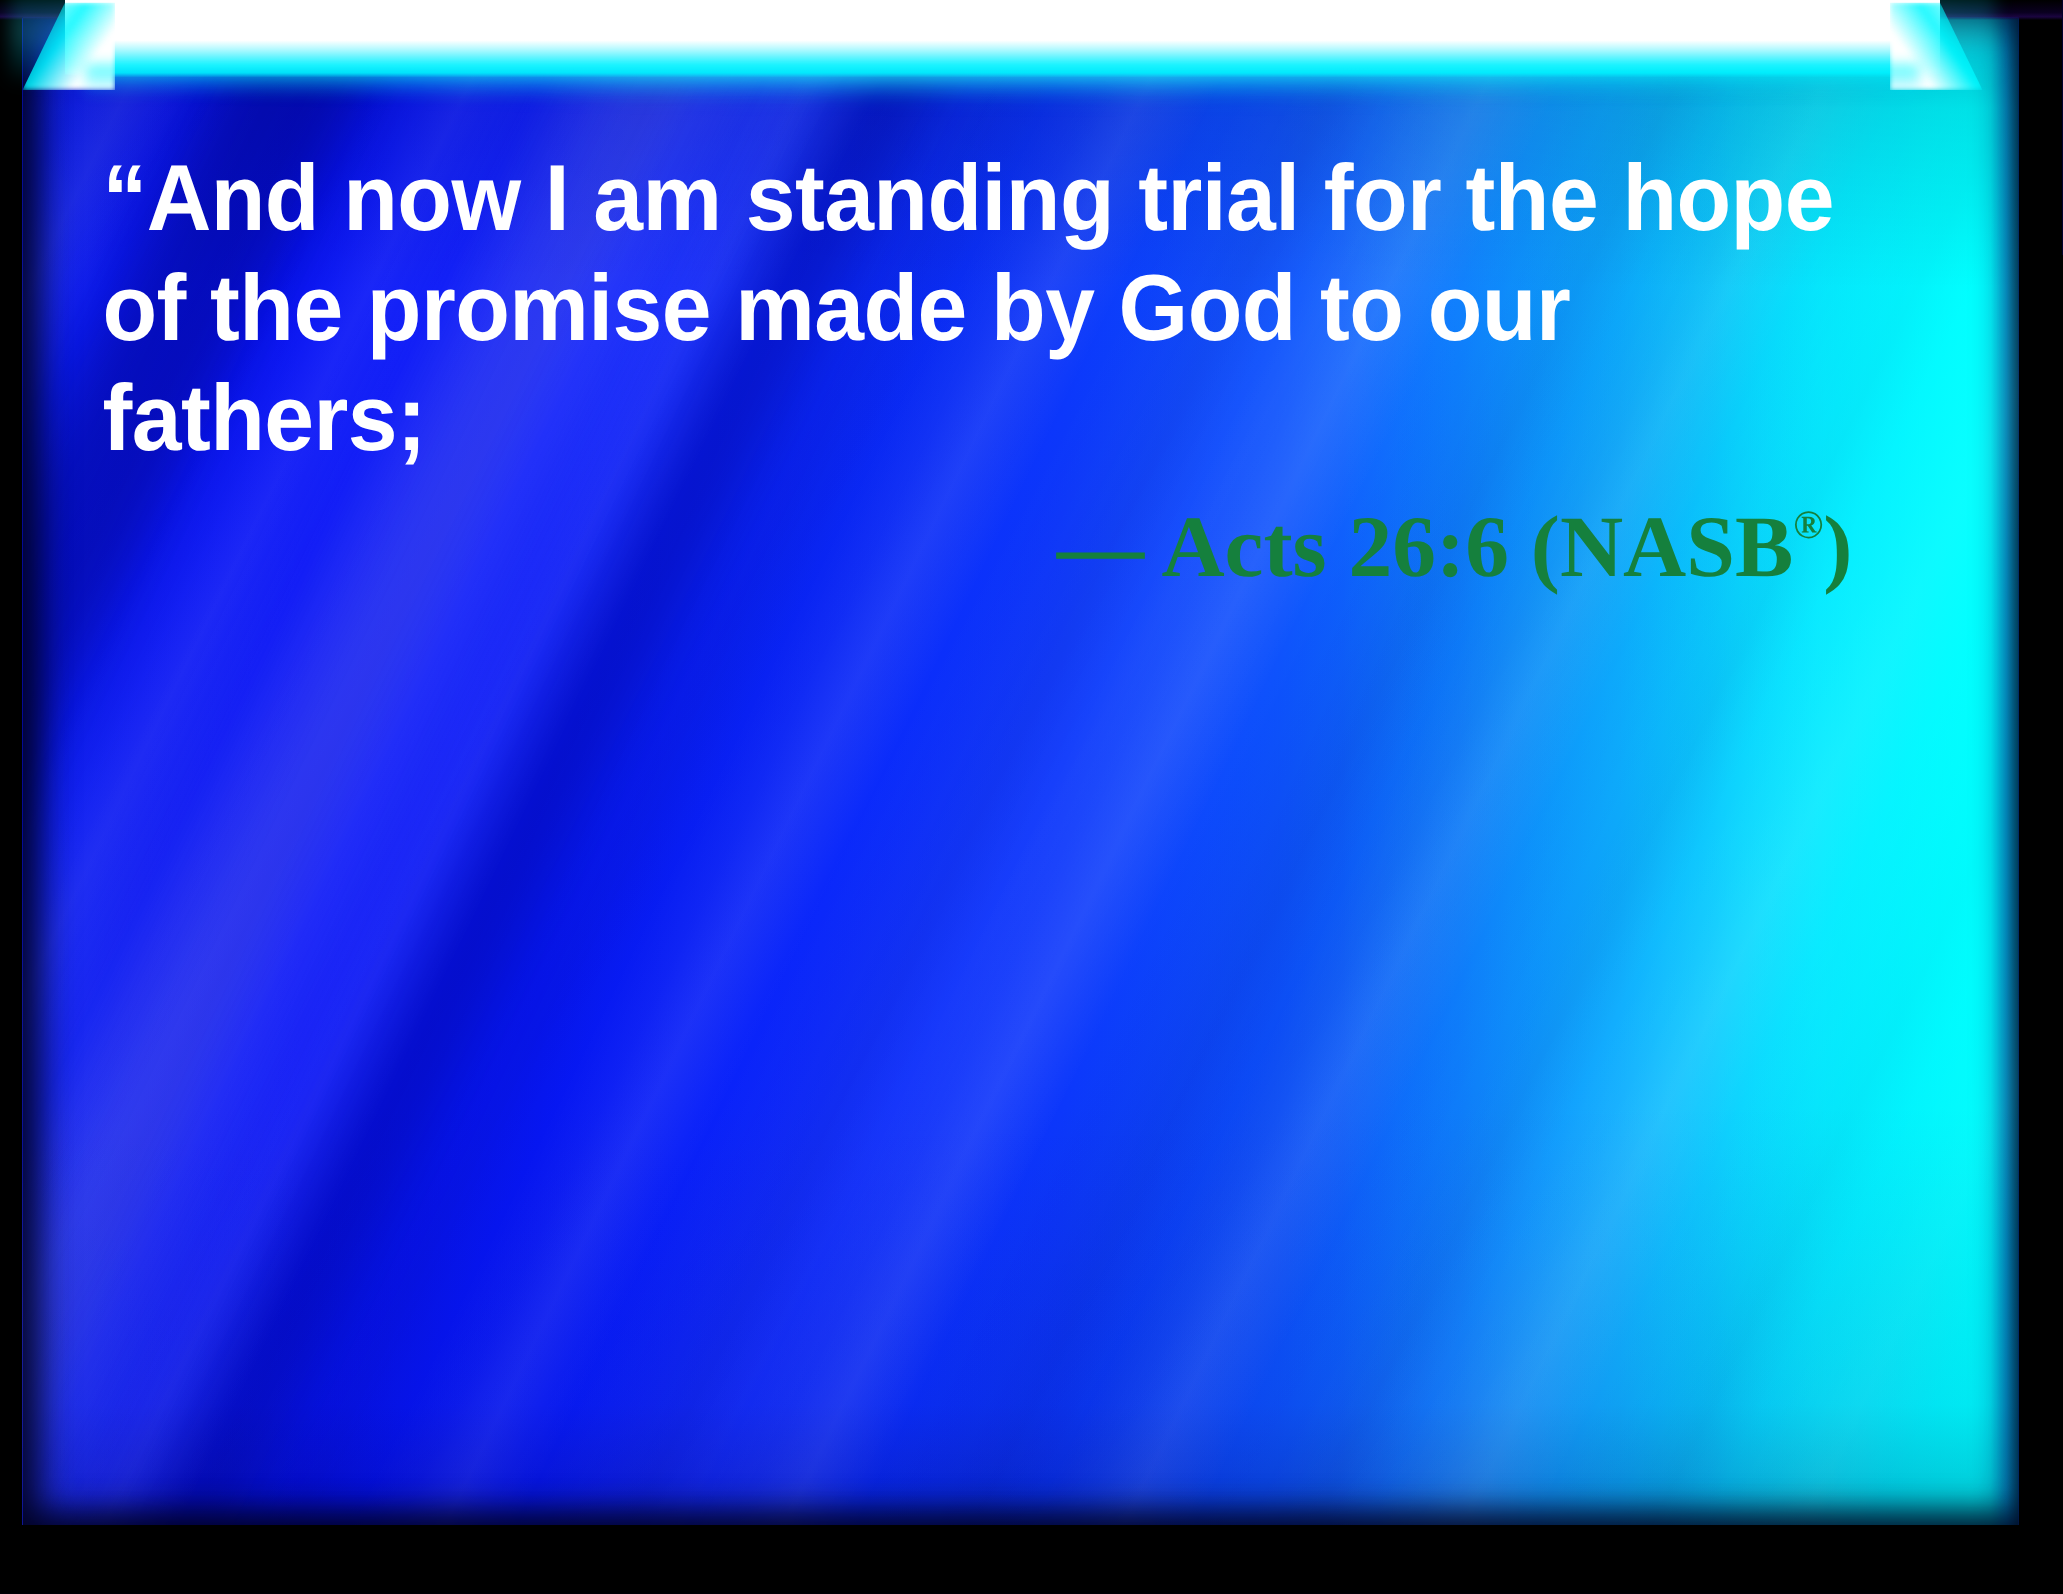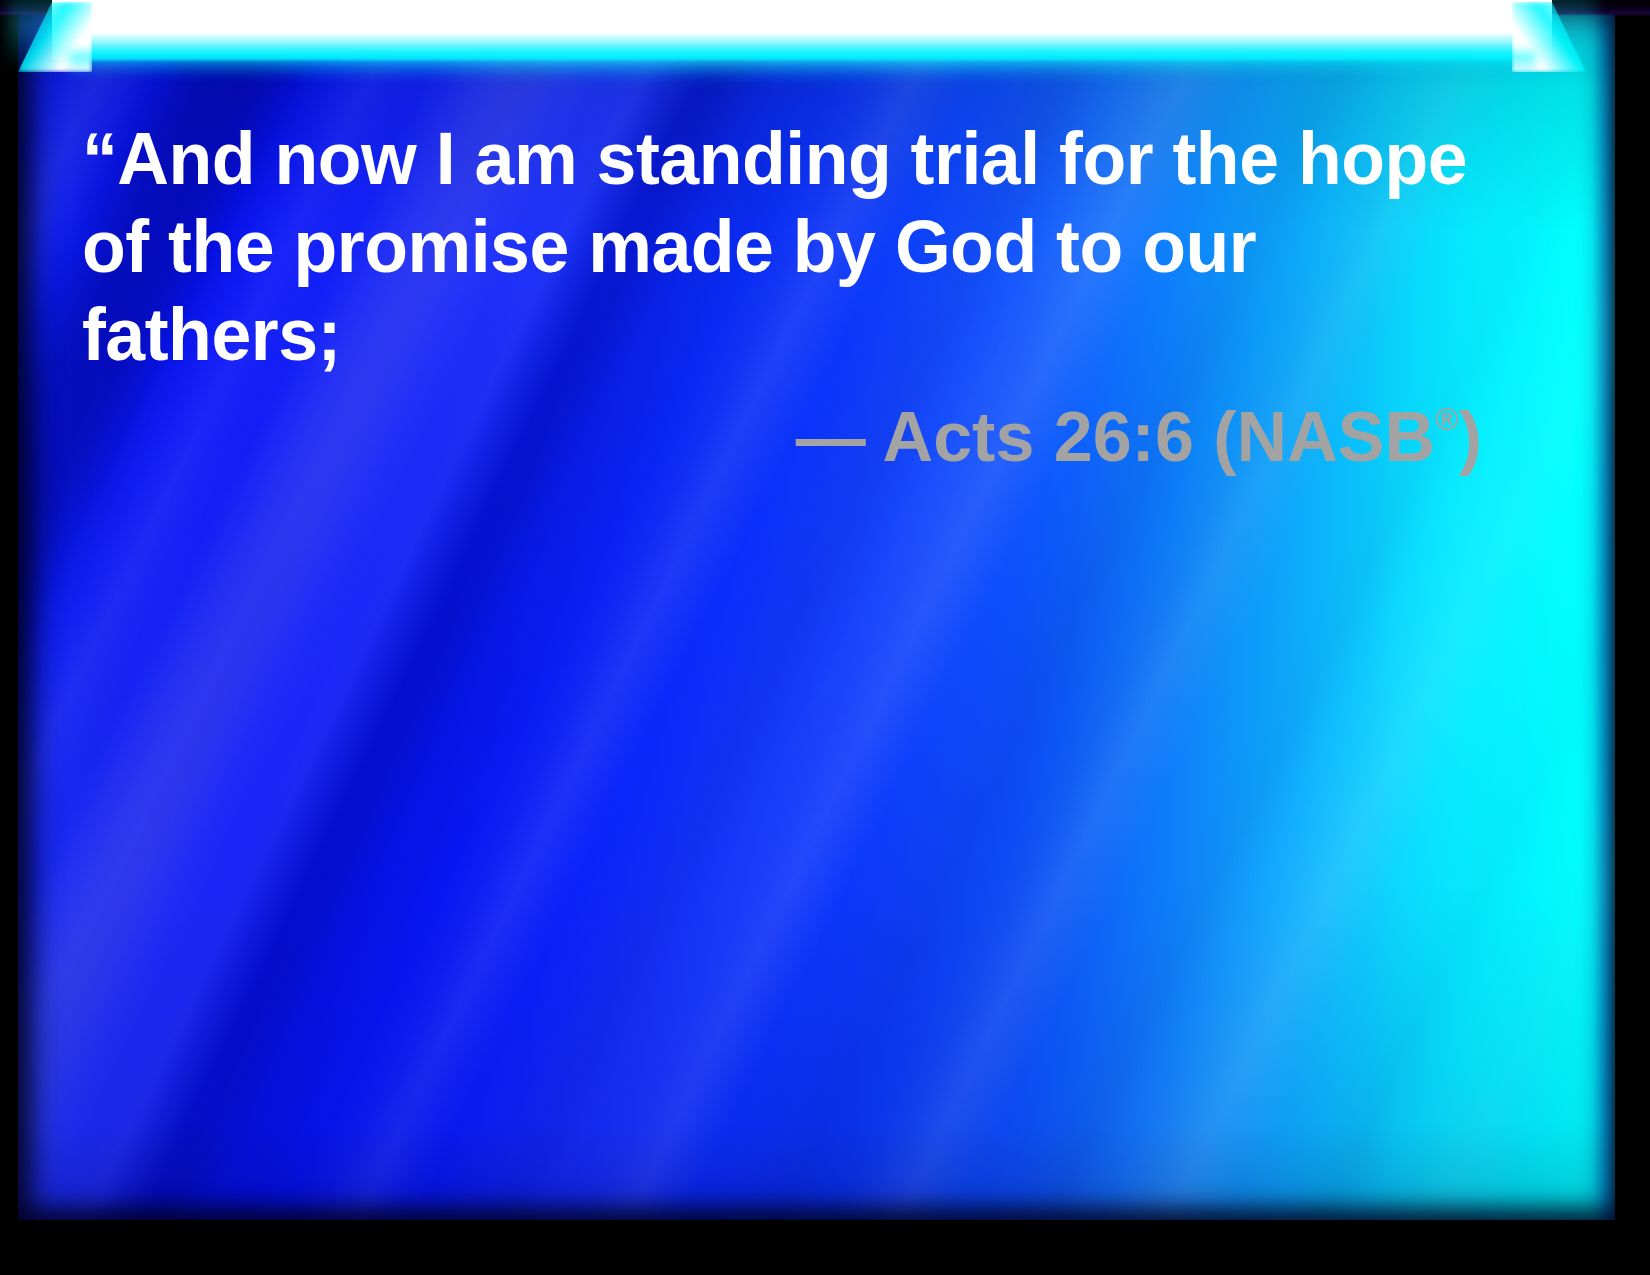--- a/index.html
+++ b/index.html
@@ -316,22 +316,22 @@
     transform: scaleX(0.955);
     transform-origin: left center;
   }
 
   #attribution {
     position: absolute;
     left: 82px;
     top: 378px;
     width: 1400px;
     text-align: right;
-    color: #a3a3a3;
-    font-family: Liberation Sans, sans-serif;
+    color: #15803d;
+    font-family: Liberation Serif, serif;
     font-weight: bold;
     font-size: 70px;
     line-height: 82px;
     letter-spacing: 0px;
     white-space: nowrap;
   }
   #attribution .reg {
     font-size: 0.46em;
     vertical-align: 0.95em;
     font-weight: bold;

